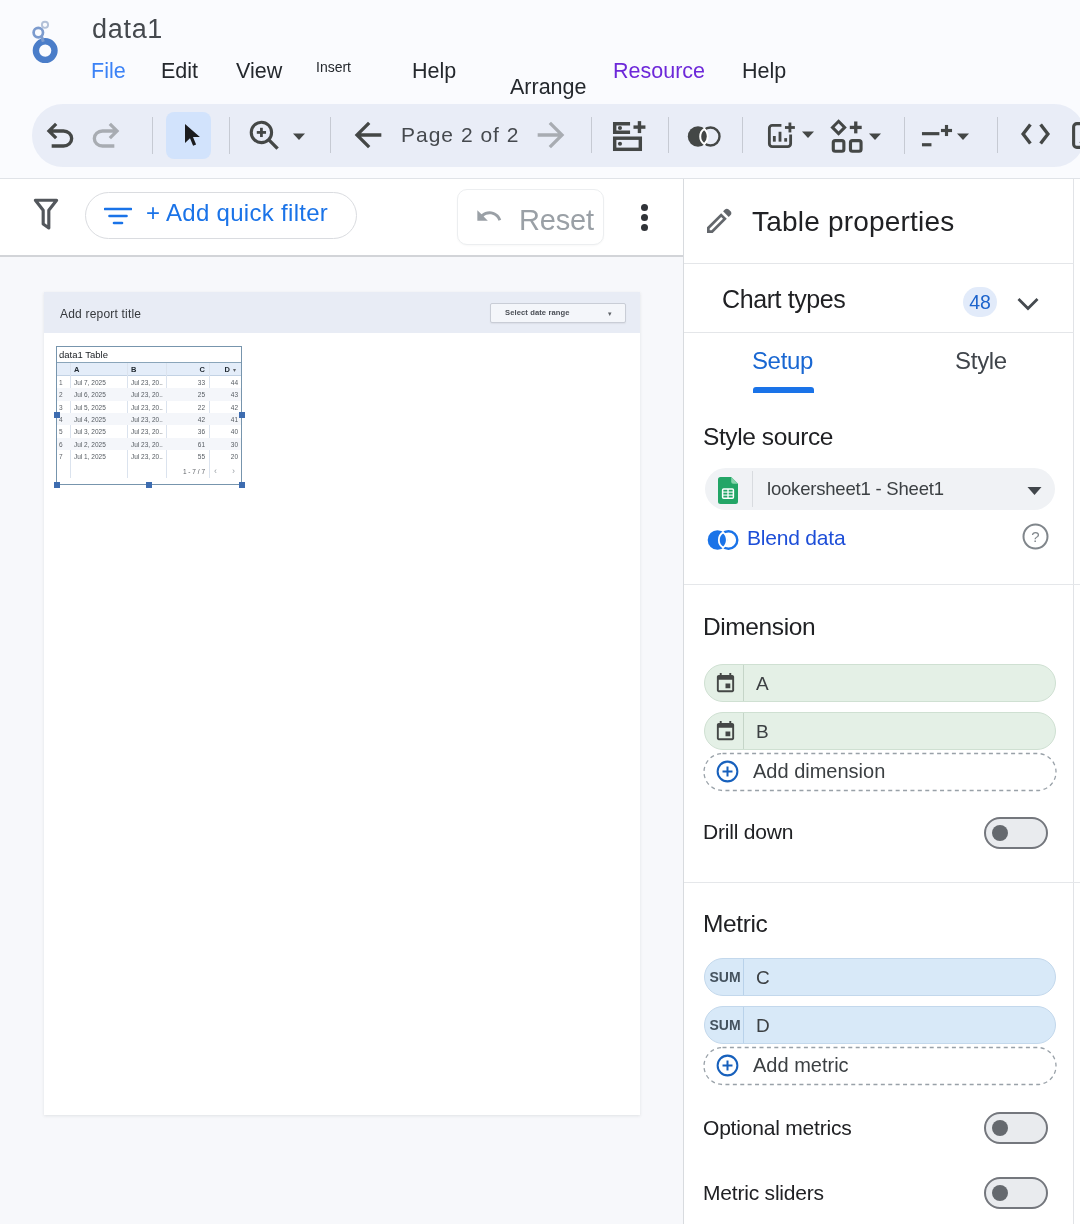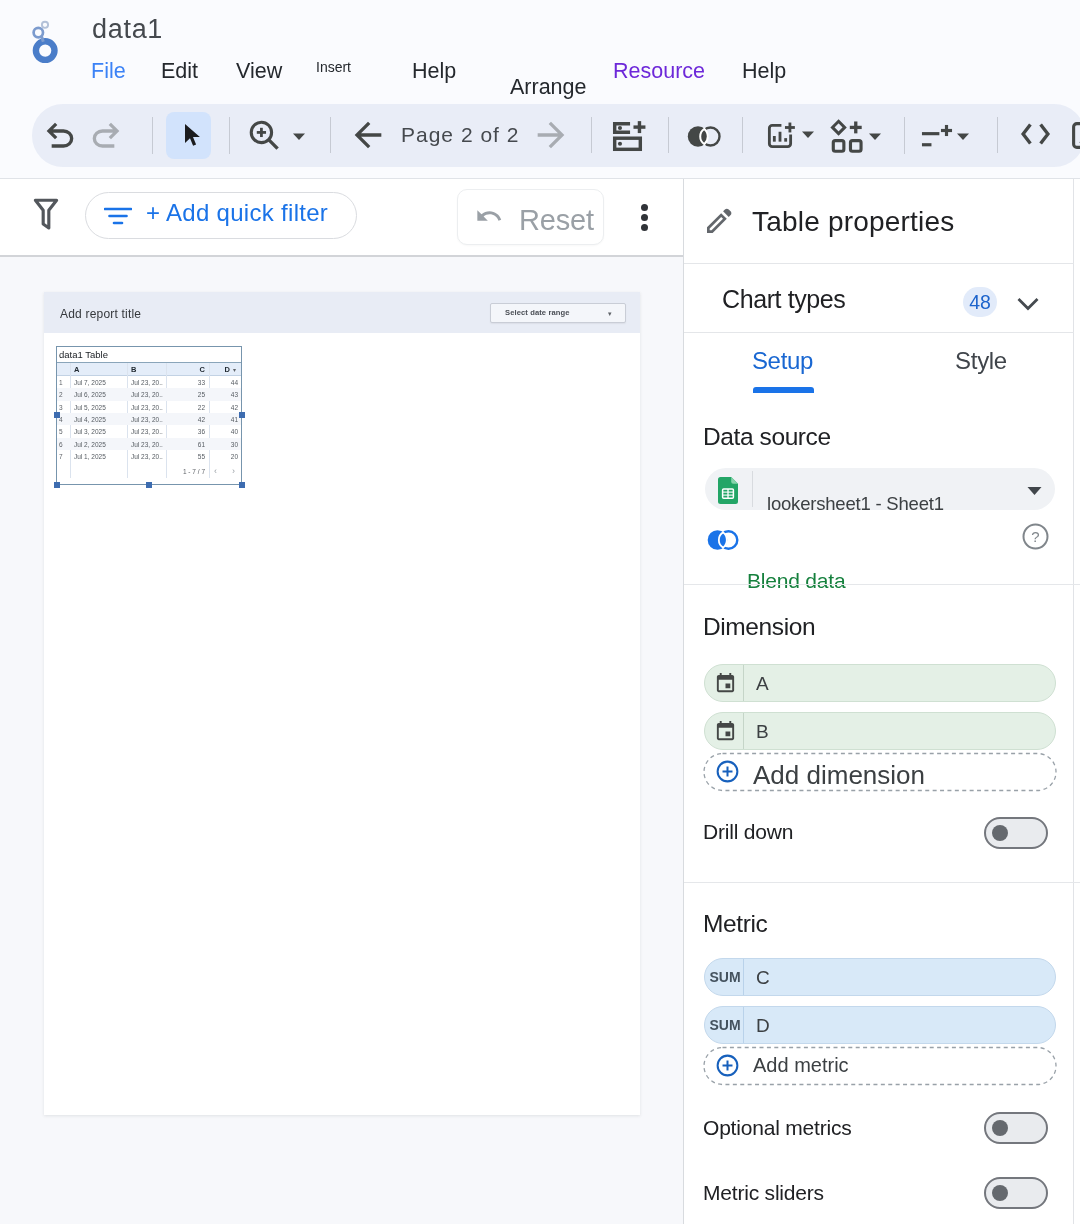--- a/index.html
+++ b/index.html
@@ -247,42 +247,42 @@
 <div class="abs" style="left:963px;top:287px;width:34px;height:30px;background:#e2ebfa;border-radius:15px;text-align:center;line-height:30px;font-size:19.5px;color:#1d64cc;">48</div>
 <svg class="abs" style="left:1016px;top:297px;" width="24" height="14" viewBox="0 0 24 14">
   <path d="M2.5 2 12 11.5 21.5 2" fill="none" stroke="#454a4f" stroke-width="2.8"></path>
 </svg>
 <div class="abs" style="left:684px;top:332px;width:390px;height:1px;background:#e4e6e9;"></div>
 
 <div class="abs" style="left:683px;top:347px;width:199px;text-align:center;font-size:24px;letter-spacing:-.3px;font-weight:500;color:#1967d2;">Setup</div>
 <div class="abs" style="left:882px;top:347px;width:198px;text-align:center;font-size:24px;letter-spacing:-.3px;color:#40454b;">Style</div>
 <div class="abs" style="left:753px;top:387px;width:61px;height:6px;background:#1a73e8;border-radius:3px 3px 0 0;"></div>
 
-<div class="abs" style="left:703px;top:423px;font-size:24.5px;letter-spacing:-.4px;color:#202124;">Data source</div>
+<div class="abs" style="left:703px;top:423px;font-size:24.5px;letter-spacing:-.4px;color:#202124;">Style source</div>
 <div class="abs" style="left:705px;top:468px;width:350px;height:42px;background:#f0f2f5;border-radius:21px;"></div>
 <svg class="abs" style="left:718px;top:477px;" width="20" height="27" viewBox="0 0 20 27">
   <path d="M0 2.5 A2.5 2.5 0 0 1 2.5 0 H13.2 L20 6.8 V24.5 A2.5 2.5 0 0 1 17.5 27 H2.5 A2.5 2.5 0 0 1 0 24.5 Z" fill="#23a566"></path>
   <path d="M13.2 0 L20 6.8 H15.2 A2 2 0 0 1 13.2 4.8 Z" fill="#87d5ac"></path>
   <rect x="4.6" y="12" width="10.8" height="9.2" rx="1" fill="none" stroke="#ffffff" stroke-width="1.5"></rect>
   <line x1="10" y1="12" x2="10" y2="21.2" stroke="#ffffff" stroke-width="1.3"></line>
   <line x1="4.6" y1="15.1" x2="15.4" y2="15.1" stroke="#ffffff" stroke-width="1.1"></line>
   <line x1="4.6" y1="18.1" x2="15.4" y2="18.1" stroke="#ffffff" stroke-width="1.1"></line>
 </svg>
 <div class="abs" style="left:752px;top:471px;width:1px;height:36px;background:#d8dbdf;"></div>
-<div class="abs" style="left:767px;top:478px;font-size:18.5px;letter-spacing:-.2px;color:#3c4043;margin-top:15px;">lookersheet1 - Sheet1</div>
+<div class="abs" style="left:767px;top:478px;font-size:18.5px;letter-spacing:-.2px;color:#3c4043;">lookersheet1 - Sheet1</div>
 <svg class="abs" style="left:1026px;top:486px;" width="17" height="10" viewBox="0 0 17 10">
   <path d="M1.5 1 8.5 9 15.5 1z" fill="#41464b"></path>
 </svg>
 
 <svg class="abs" style="left:707px;top:527px;" width="33" height="26" viewBox="0 0 33 26">
   <circle cx="10.5" cy="13" r="9.8" fill="#1a73e8"></circle>
   <circle cx="21.5" cy="13" r="8.8" fill="none" stroke="#1a73e8" stroke-width="2.4"></circle>
   <path d="M16.2 5.4 A9.8 9.8 0 0 1 16.2 20.6 A8.8 8.8 0 0 1 16.2 5.4 Z" fill="#1a73e8" stroke="#ffffff" stroke-width="1.8"></path>
 </svg>
-<div class="abs" style="left:747px;top:526px;font-size:21px;letter-spacing:-.2px;font-weight:500;color:#15803d;margin-top:43px;">Blend data</div>
+<div class="abs" style="left:747px;top:526px;font-size:21px;letter-spacing:-.2px;font-weight:500;color:#1d4ed8;">Blend data</div>
 <svg class="abs" style="left:1022px;top:523px;" width="27" height="27" viewBox="0 0 27 27">
   <circle cx="13.5" cy="13.5" r="12" fill="none" stroke="#80868b" stroke-width="2"></circle>
   <text x="13.5" y="19" text-anchor="middle" font-size="15" fill="#80868b" font-family="Liberation Sans">?</text>
 </svg>
 
 <div class="abs" style="left:684px;top:584px;width:396px;height:1px;background:#e5e7ea;"></div>
 
 <div class="abs" style="left:703px;top:613px;font-size:24.5px;letter-spacing:-.4px;color:#202124;">Dimension</div>
 <div id="chipA">
     <div class="abs" style="left:704px;top:664px;width:352px;height:38px;background:#e4f0e6;border:1px solid #cfe0d2;border-radius:19px;"></div>
@@ -301,21 +301,21 @@
 <div id="chipB"></div>
 <div id="addDim">
     <svg class="abs" style="left:703px;top:752px;" width="355" height="40">
       <rect x="1" y="1.5" width="352" height="37" rx="18.5" fill="#ffffff" stroke="#99a1a8" stroke-width="1.3" stroke-dasharray="4 3.4"></rect>
     </svg>
     <svg class="abs" style="left:716px;top:760px;" width="23" height="23" viewBox="0 0 24 24">
       <circle cx="12" cy="12" r="10.3" fill="none" stroke="#1760bc" stroke-width="2.1"></circle>
       <line x1="6.8" y1="12" x2="17.2" y2="12" stroke="#1760bc" stroke-width="2.1"></line>
       <line x1="12" y1="6.8" x2="12" y2="17.2" stroke="#1760bc" stroke-width="2.1"></line>
     </svg>
-    <div class="abs" style="left:753px;top:760px;font-size:26px;color:#3c4043;">Add dimension</div>
+    <div class="abs" style="left:753px;top:760px;font-size:20px;color:#3c4043;">Add dimension</div>
   </div>
 <div class="abs" style="left:703px;top:820px;font-size:21px;letter-spacing:-.2px;color:#202124;">Drill down</div>
 <div id="tog1">
     <div class="abs" style="left:984px;top:817px;width:64px;height:32px;background:#e9ebee;border:2px solid #74777d;border-radius:16px;"></div>
     <div class="abs" style="left:992px;top:825px;width:16px;height:16px;border-radius:50%;background:#65696e;"></div>
   </div>
 
 <div class="abs" style="left:684px;top:882px;width:396px;height:1px;background:#e5e7ea;"></div>
 
 <div class="abs" style="left:703px;top:910px;font-size:24.5px;letter-spacing:-.4px;color:#202124;">Metric</div>

